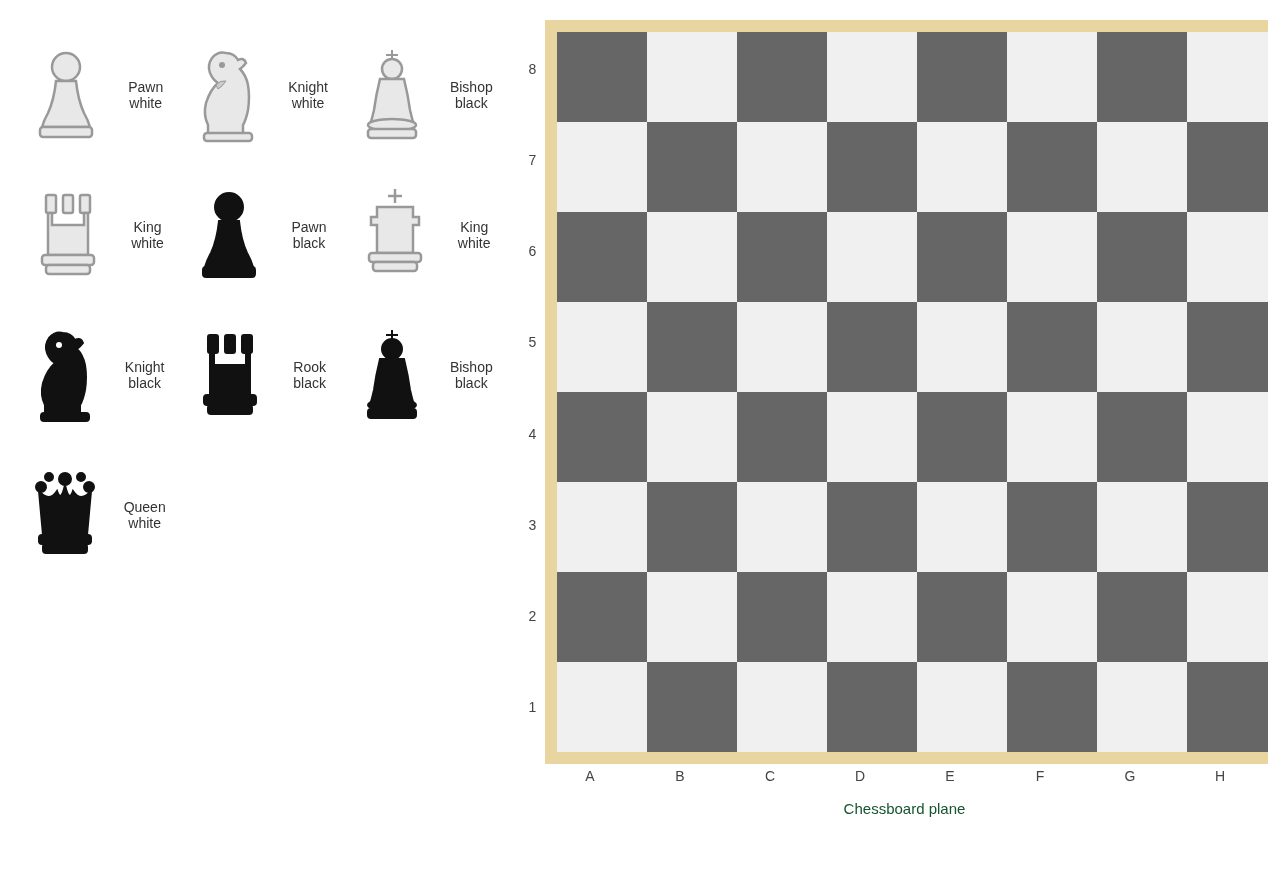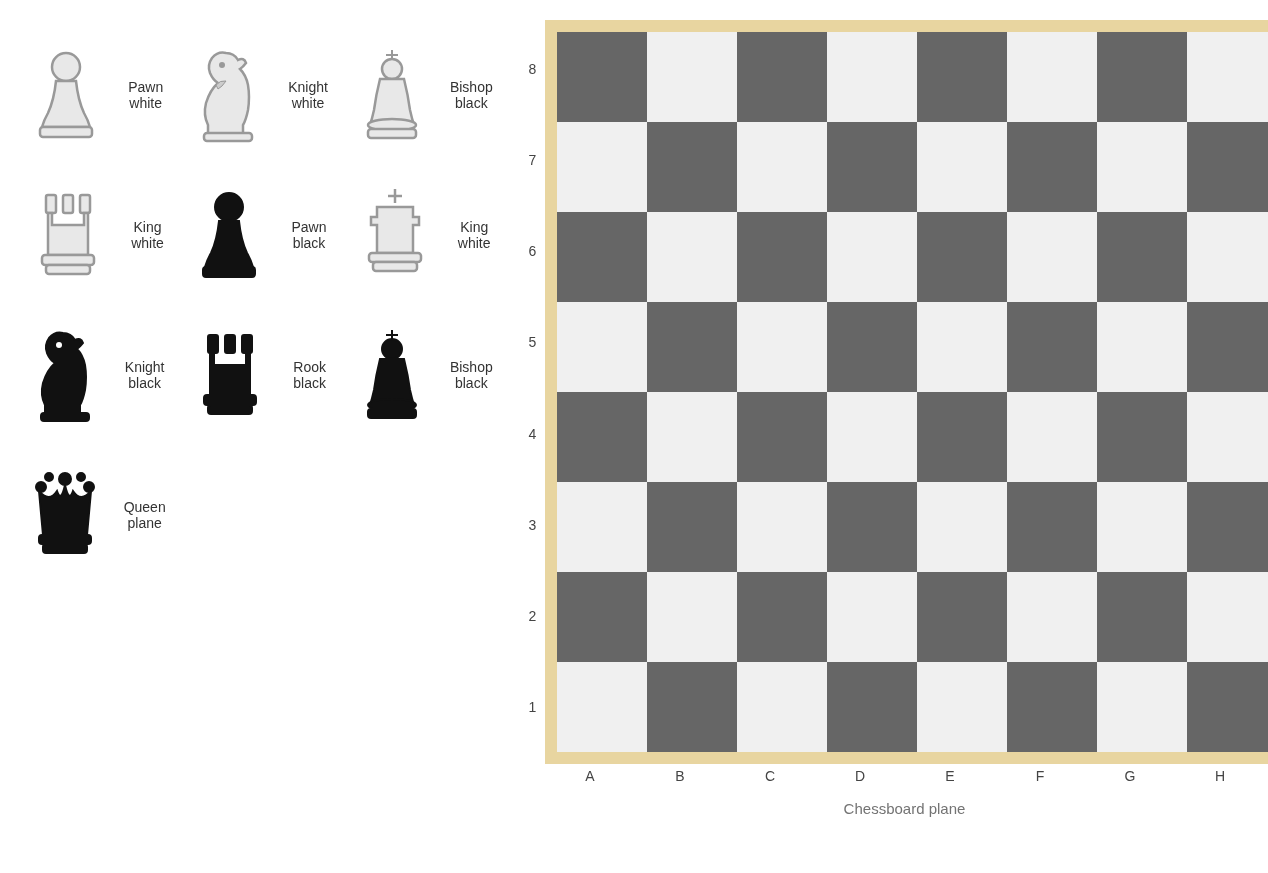--- a/index.html
+++ b/index.html
@@ -91,21 +91,21 @@
     }
     .file-label {
       width: 90px;
       text-align: center;
       font-size: 14px;
       color: #444;
     }
     .board-title {
       margin-top: 12px;
       font-size: 15px;
-      color: #737373;
+      color: #14532d;
       text-align: center;
     }
   </style>
 </head>
 <body>
 
 <div class="left-panel">
 
   <div class="piece-item">
     <div class="piece-icon">
@@ -228,21 +228,21 @@
         <circle cx="40" cy="14" r="6" stroke="#111" stroke-width="2" fill="#111"></circle>
         <circle cx="16" cy="22" r="5" stroke="#111" stroke-width="2" fill="#111"></circle>
         <circle cx="64" cy="22" r="5" stroke="#111" stroke-width="2" fill="#111"></circle>
         <circle cx="24" cy="12" r="4" stroke="#111" stroke-width="2" fill="#111"></circle>
         <circle cx="56" cy="12" r="4" stroke="#111" stroke-width="2" fill="#111"></circle>
         <path d="M14 26 L18 70 L62 70 L66 26 Q56 38 48 26 Q44 38 40 20 Q36 38 32 26 Q24 38 14 26 Z" stroke="#111" stroke-width="2" fill="#111"></path>
         <rect x="14" y="70" width="52" height="9" rx="3" stroke="#111" stroke-width="2" fill="#111"></rect>
         <rect x="18" y="79" width="44" height="9" rx="3" stroke="#111" stroke-width="2" fill="#111"></rect>
       </svg>
     </div>
-    <span class="piece-label">Queen plane</span>
+    <span class="piece-label">Queen white</span>
   </div>
 
 
 </div>
 
 <div class="right-panel">
   <div class="board-container">
     <div class="rank-labels">
       <div class="rank-label">1</div>
       <div class="rank-label">2</div>

